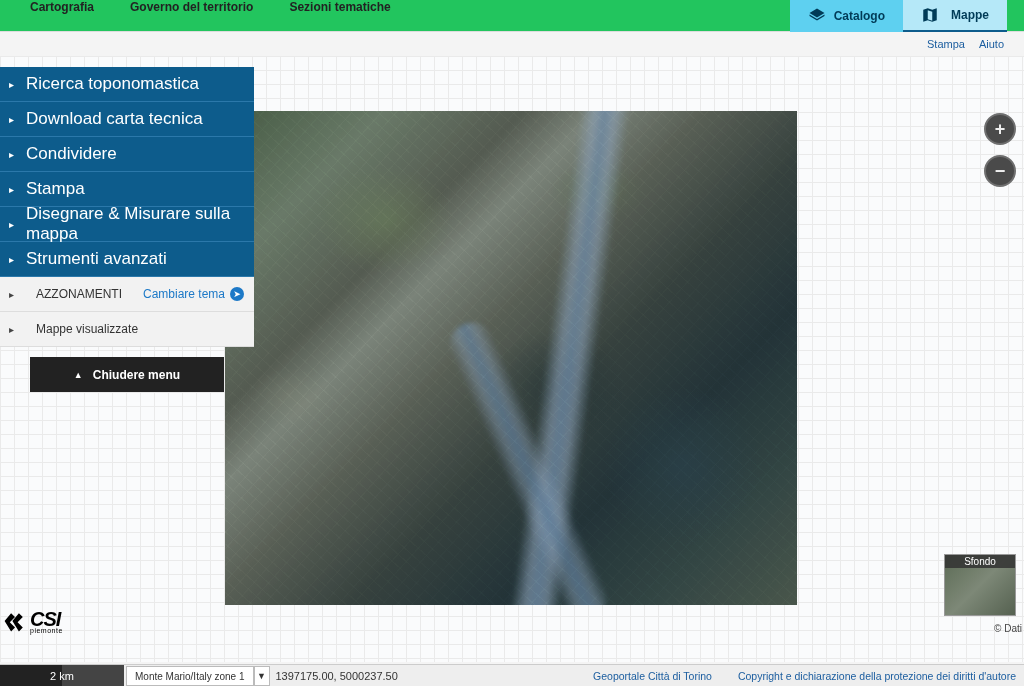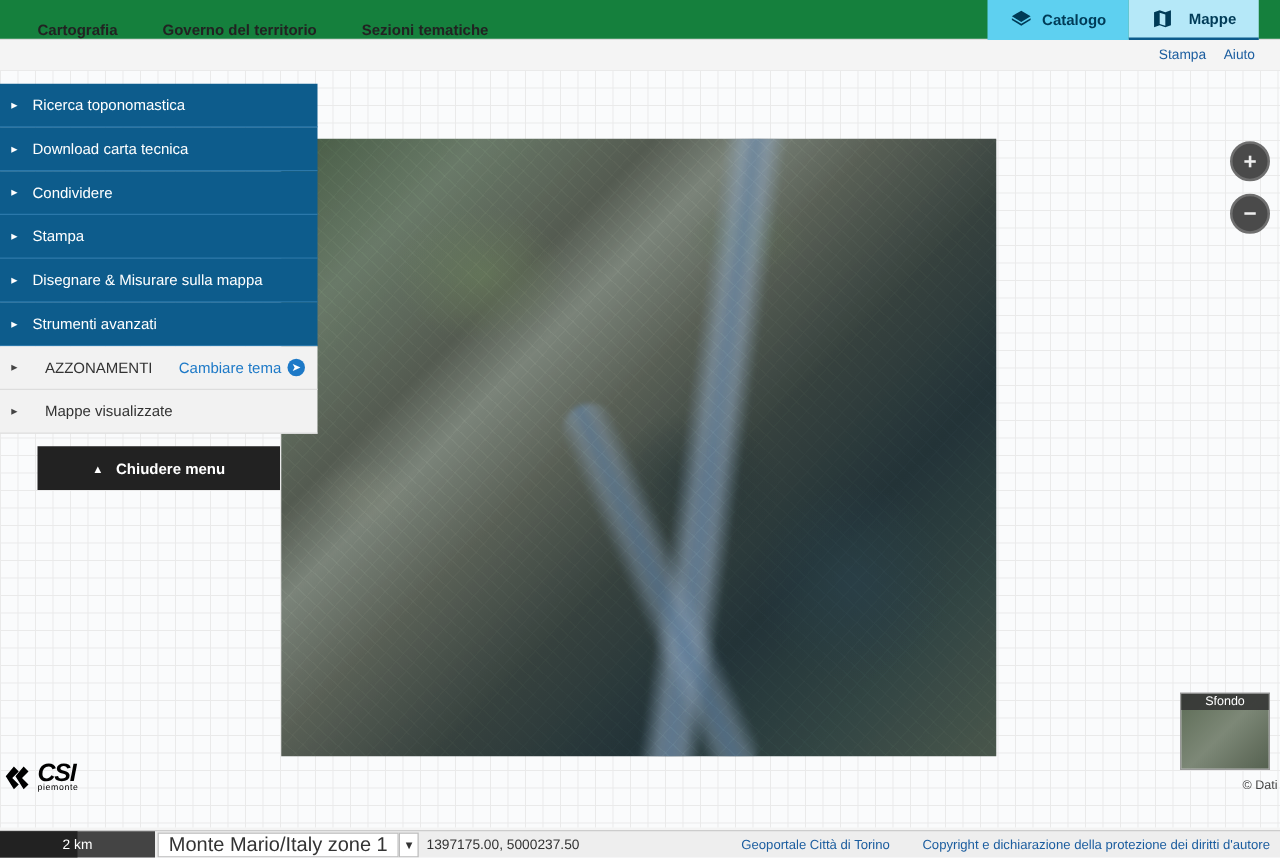--- a/index.html
+++ b/index.html
@@ -1,19 +1,19 @@
 <!DOCTYPE html>
 <html><head>
   <meta charset="utf-8">
   <style>
     * { margin: 0; padding: 0; box-sizing: border-box; font-family: Arial, Helvetica, sans-serif; }
     body { width: 1024px; height: 686px; background: #f4f4f4; position: relative; overflow: hidden; }
     
     
-    .topbar { height: 32px; background: #15803d; border-bottom: 1px solid #ddd; display: flex; align-items: flex-end; padding: 0 30px; position: relative; }
+    .topbar { height: 32px; background: #22c55e; border-bottom: 1px solid #ddd; display: flex; align-items: flex-start; padding: 0 30px; position: relative; }
     .topbar .nav-left { display: flex; gap: 36px; }
     .topbar .nav-item { font-size: 12px; font-weight: bold; color: #222; cursor: pointer; }
     .topbar .nav-right { position: absolute; right: 17px; top: 0; display: flex; height: 32px; }
     .nav-right .tab { display: flex; align-items: center; gap: 8px; padding: 12px 18px; font-size: 12px; font-weight: bold; cursor: pointer; }
     .nav-right .tab.catalogo { background: #5ed0f0; color: #003b57; }
     .nav-right .tab.mappe { background: #b5e8f8; color: #003b57; border-bottom: 2px solid #0d5c8c; gap: 12px; }
     .nav-right .tab svg { width: 18px; height: 18px; }
     
     
     .sublinks { height: 24px; display: flex; justify-content: flex-end; align-items: center; padding-right: 20px; gap: 14px; }
@@ -56,21 +56,21 @@
     }
     .river2 { position: absolute; top: 200px; left: 280px; width: 46px; height: 320px; 
       background: linear-gradient(to right, transparent 0%, rgba(130,150,170,.5) 30%, rgba(100,128,155,.7) 50%, rgba(130,150,170,.5) 70%, transparent 100%);
       transform: rotate(-24deg);
       border-radius: 40px;
       filter: blur(2px);
     }
     
     
     .side-menu { position: absolute; top: 11px; left: 0; width: 254px; z-index: 20; }
-    .menu-item { height: 35px; background: #0d5c8c; border-bottom: 1px solid #2b78aa; display: flex; align-items: center; padding-left: 26px; color: #fff; font-size: 12px; cursor: pointer; position: relative; }
+    .menu-item { height: 35px; background: #0d5c8c; border-bottom: 1px solid #2b78aa; display: flex; align-items: center; padding-left: 26px; color: #fff; font-size: 17px; cursor: pointer; position: relative; }
     .menu-item::before { content: "▸"; position: absolute; left: 9px; font-size: 10px; color: #fff; }
     .menu-sec { height: 35px; background: #f2f2f2; border-bottom: 1px solid #ddd; display: flex; align-items: center; padding-left: 36px; color: #333; font-size: 12px; cursor: pointer; position: relative; }
     .menu-sec::before { content: "▸"; position: absolute; left: 9px; font-size: 10px; color: #444; }
     .menu-sec .change-theme { margin-left: auto; margin-right: 10px; color: #1d79c7; font-size: 12px; display: flex; align-items: center; gap: 5px; }
     .menu-sec .change-theme .circ { display: inline-flex; width: 14px; height: 14px; background: #1d79c7; border-radius: 50%; align-items: center; justify-content: center; color:#fff; font-size:9px; }
     .menu-close { margin: 10px 30px 0 30px; height: 35px; background: #222; color: #fff; display: flex; align-items: center; justify-content: center; gap: 10px; font-size: 12px; font-weight: bold; cursor: pointer; }
     .menu-close .tri { font-size: 9px; }
     
     
     .zoom-ctl { position: absolute; right: 8px; top: 57px; display: flex; flex-direction: column; gap: 10px; z-index: 15; }
@@ -86,21 +86,21 @@
     .csi-logo { position: absolute; left: 2px; bottom: 28px; display: flex; align-items: center; gap: 2px; }
     .csi-logo svg { width: 26px; height: 26px; }
     .csi-logo .txt { font-size: 20px; font-weight: 800; font-style: italic; letter-spacing: -1px; color: #000; }
     .csi-logo .sub { font-size: 7px; letter-spacing: 0.5px; color: #000; display:block; margin-top:-4px; }
     
     
     .bottom-bar { position: absolute; bottom: 0; left: 0; right: 0; height: 22px; background: #eee; border-top: 1px solid #ccc; display: flex; align-items: center; font-size: 11px; }
     .scale-box { width: 124px; background: #444; color: #fff; text-align: center; line-height: 22px; font-size: 11px; position: relative; }
     .scale-box::before { content:""; position:absolute; left:0; top:0; bottom:0; width:50%; background:#222; }
     .scale-box span { position: relative; z-index:1; }
-    .proj-box { background: #fff; border: 1px solid #bbb; padding: 0 8px; height: 20px; line-height: 20px; margin-left: 2px; color: #333; font-size: 16px; }
+    .proj-box { background: #fff; border: 1px solid #bbb; padding: 0 8px; height: 20px; line-height: 20px; margin-left: 2px; color: #333; font-size: 10px; }
     .proj-dd { background: #fff; border: 1px solid #bbb; width: 16px; height: 20px; display:flex; align-items:center; justify-content:center; font-size:9px; color:#333; cursor: pointer; }
     .coords { margin-left: 6px; color: #333; }
     .bottom-right { margin-left: auto; margin-right: 8px; display: flex; gap: 26px; }
     .bottom-right a { color: #1b5d9f; font-size: 10.5px; cursor: pointer; text-decoration: none; }
     
   </style>
 </head>
 <body>
 
 <div class="topbar">

